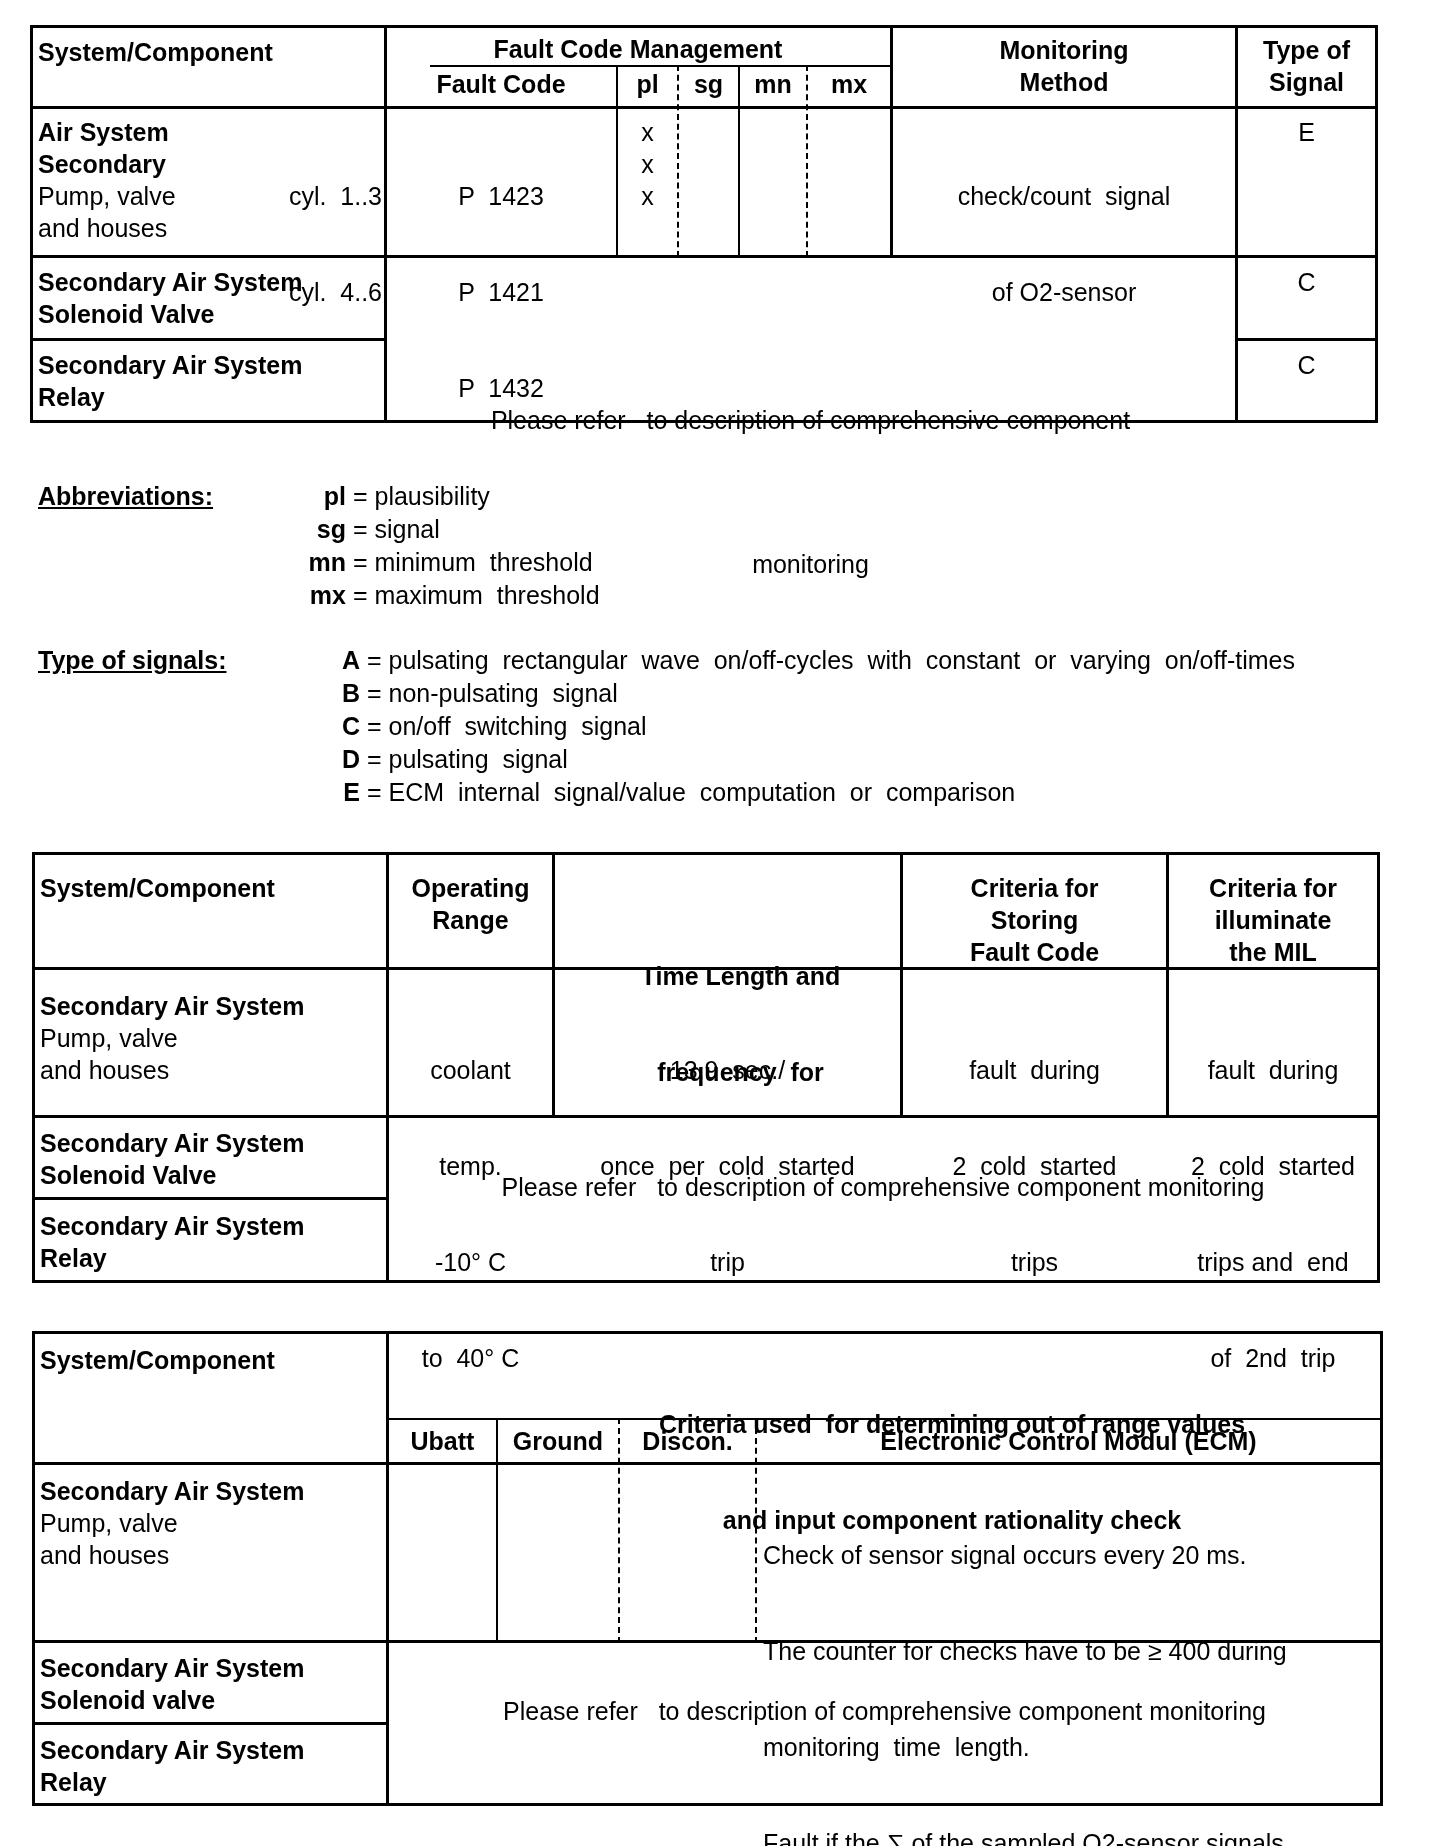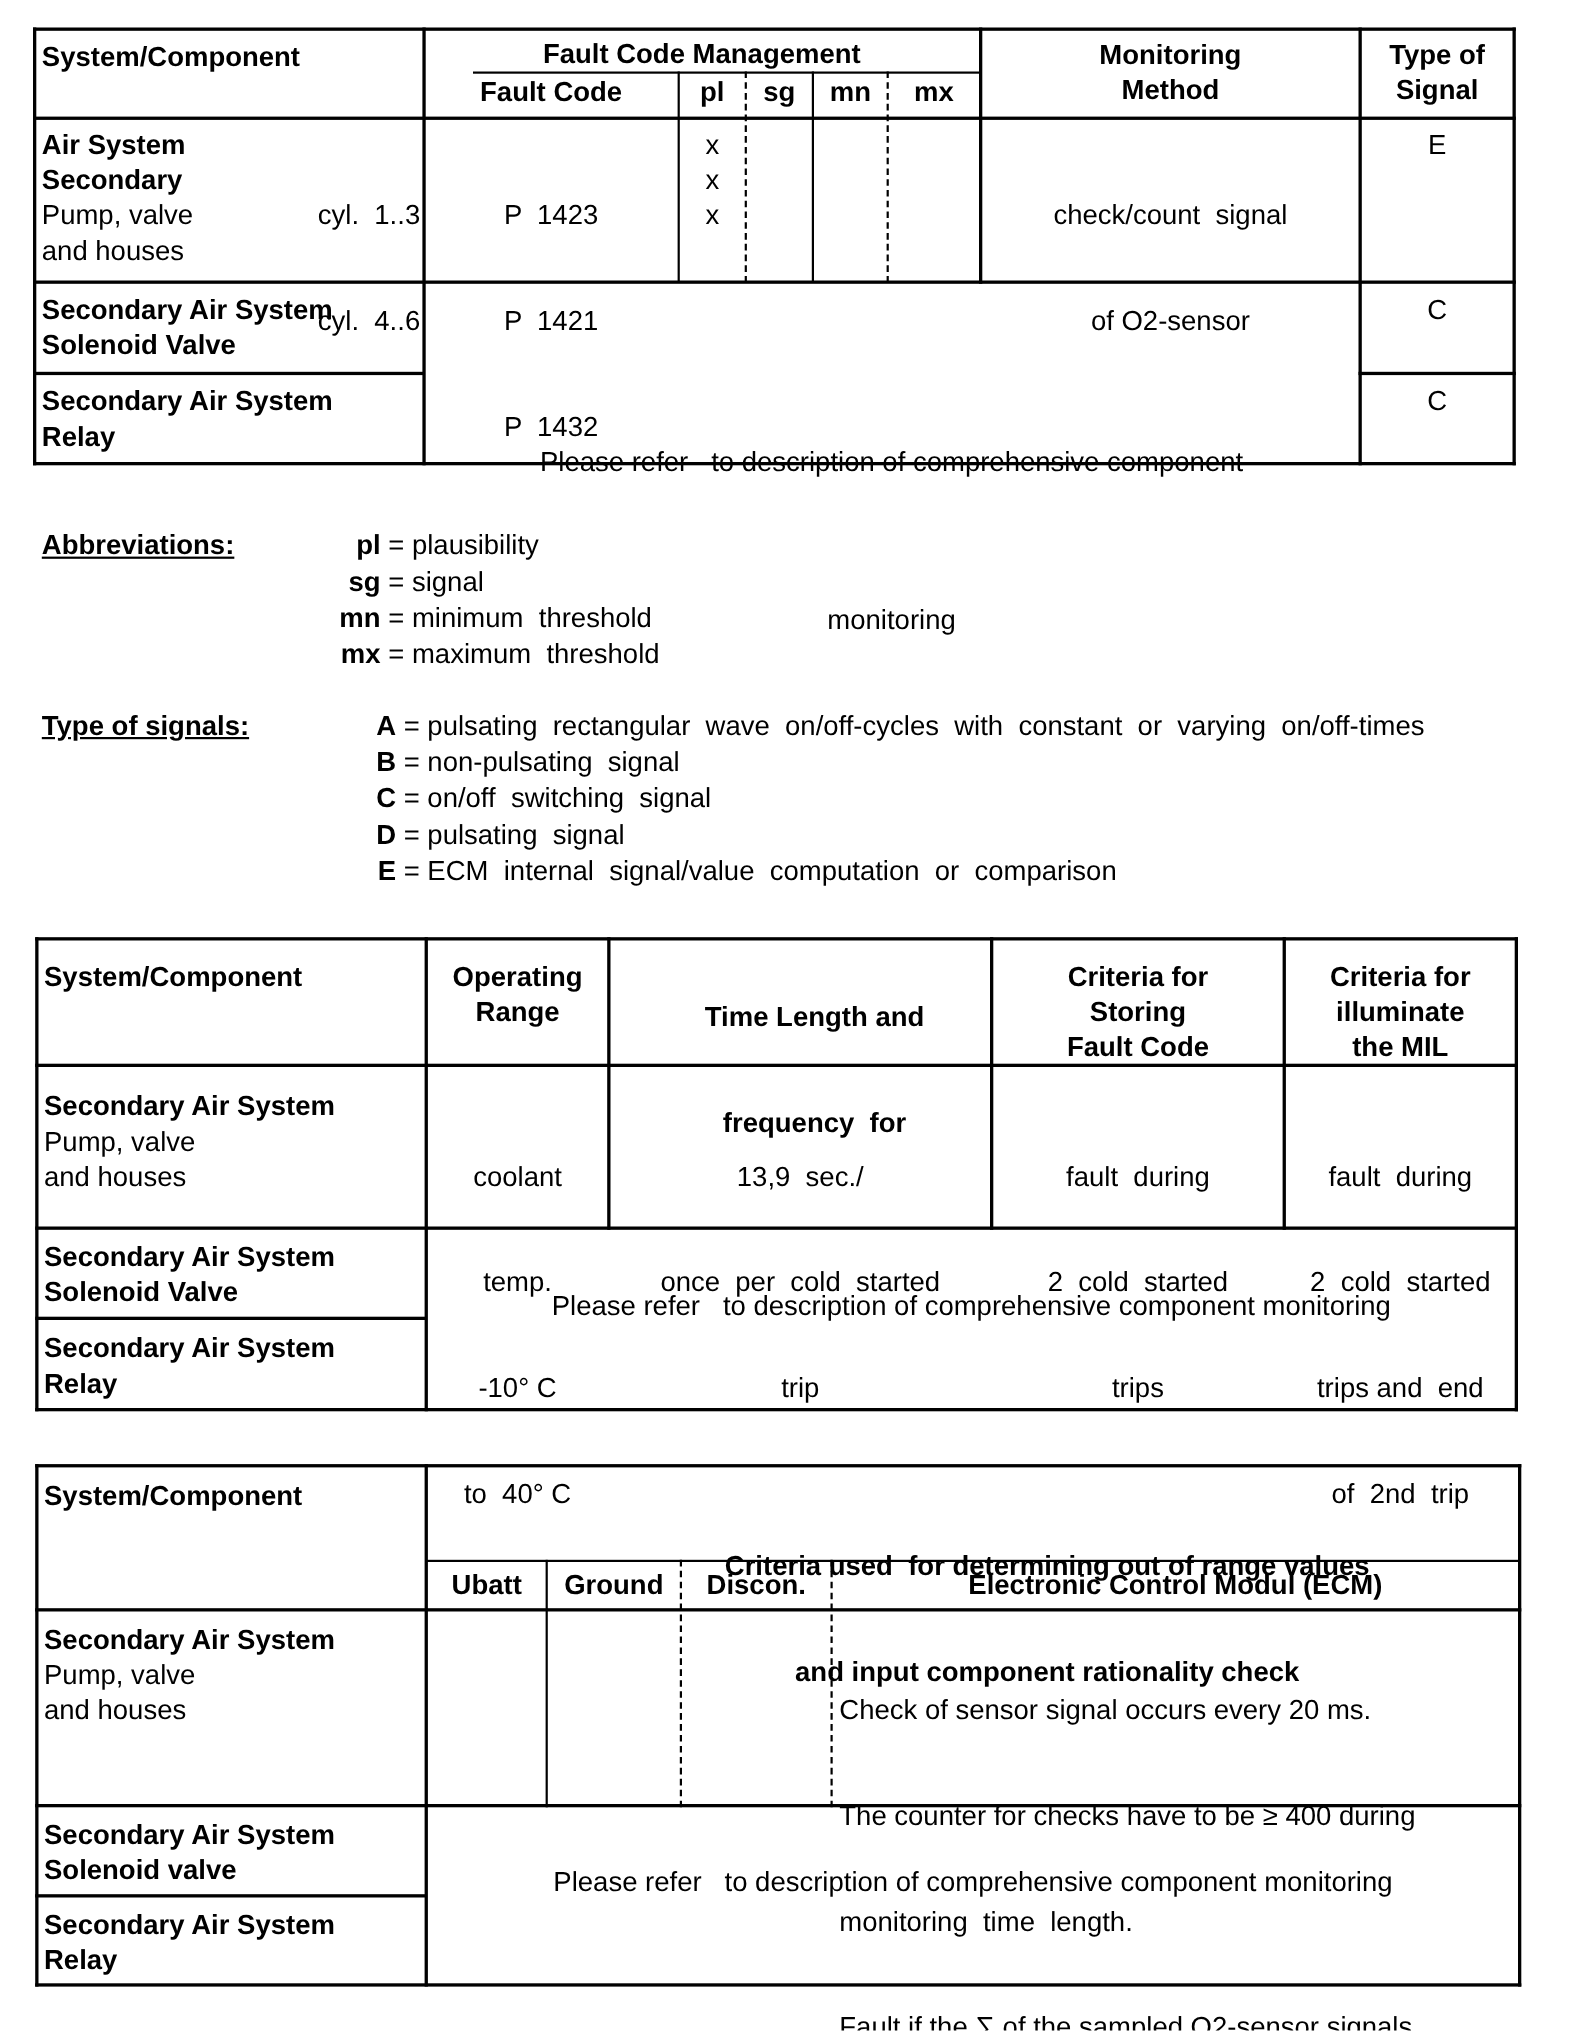--- a/index.html
+++ b/index.html
@@ -132,21 +132,21 @@
   <div class="line-v" style="left:1166px;top:852px;height:266px;"></div>
   <div class="line-h" style="left:32px;top:967px;width:1348px;"></div>
   <div class="line-h" style="left:32px;top:1115px;width:1348px;"></div>
   <div class="line-h" style="left:32px;top:1197px;width:356px;"></div>
 
   <div class="cell b" style="left:40px;top:872px;">System/Component</div>
   <div class="cell b center" style="left:389px;top:872px;width:163px;">
     <div>Operating</div>
     <div>Range</div>
   </div>
-  <div class="cell b center pre" style="left:555px;top:845px;width:371px;">
+  <div class="cell b center pre" style="left:555px;top:896px;width:371px;">
     <div>Time Length and</div>
     <div>frequency  for</div>
   </div>
   <div class="cell b center" style="left:903px;top:872px;width:263px;">
     <div>Criteria for</div>
     <div>Storing</div>
     <div>Fault Code</div>
   </div>
   <div class="cell b center" style="left:1169px;top:872px;width:208px;">
     <div>Criteria for</div>

